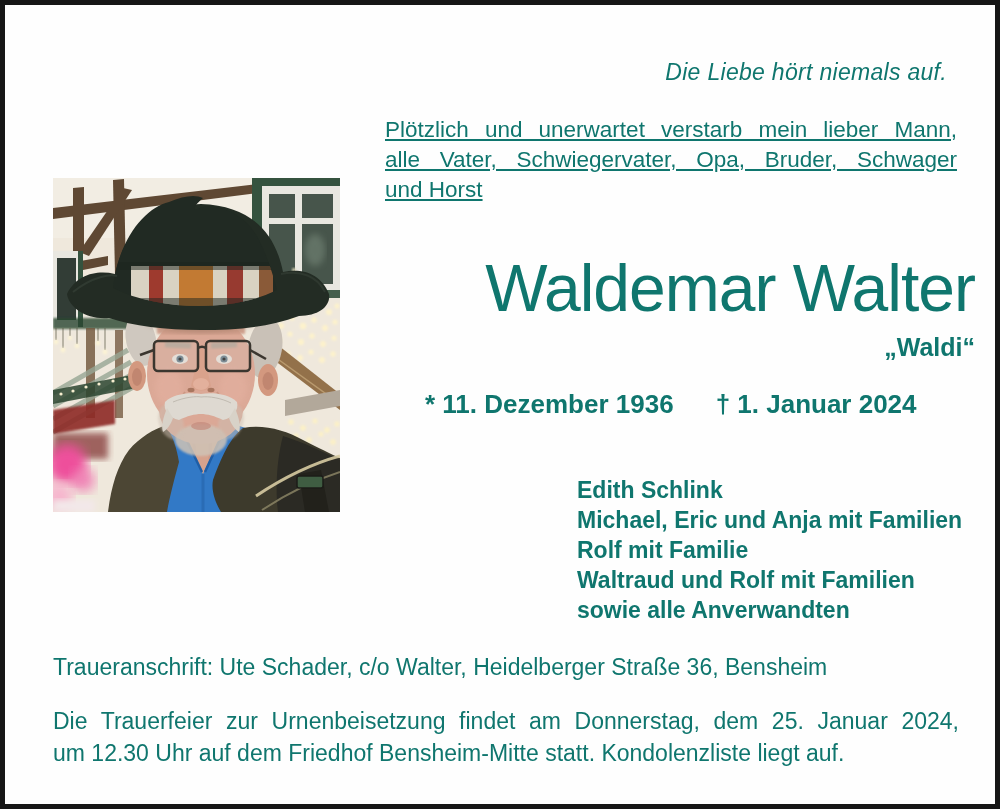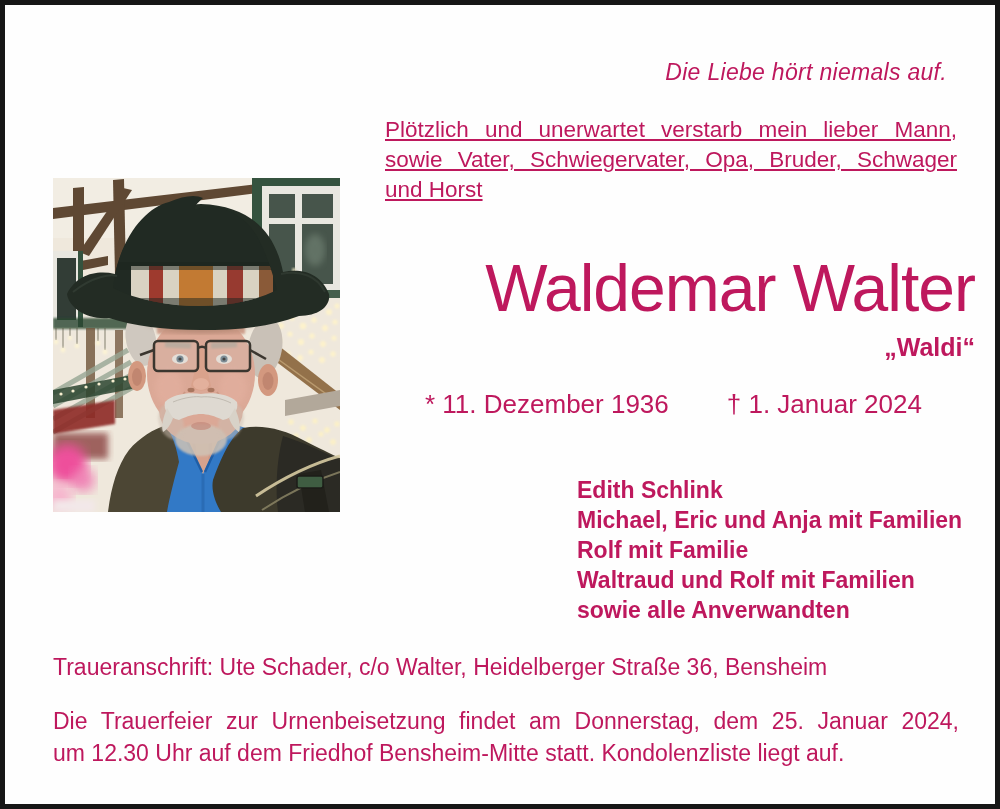--- a/index.html
+++ b/index.html
@@ -1,47 +1,47 @@
 <!DOCTYPE html>
 <html><head>
 <meta charset="utf-8">
 <style>
   html,body { margin:0; padding:0; background:#ffffff; }
   .ad {
     position:relative; width:1000px; height:809px; box-sizing:border-box;
     border:5px solid #161616; background:#fefefe; overflow:hidden;
-    font-family:"Liberation Sans", sans-serif; color:#be185d;
+    font-family:"Liberation Sans", sans-serif; color:#0f766e;
   }
   .ad > div { position:absolute; }
   .quote { right:48px; top:54px; font-size:23px; font-style:italic; letter-spacing:0.3px; }
   .intro { left:380px; top:110px; width:572px; font-size:22.5px; line-height:30px;text-decoration:underline; }
   .jline { text-align:justify; text-align-last:justify; }
   .jline.last { text-align-last:left; }
   .photo { left:48px; top:173px; width:287px; height:334px; }
   .photo svg { display:block; width:287px; height:334px; }
   .name { left:310px; top:252px; width:660px; text-align:right;
           font-size:66px; line-height:62px; letter-spacing:-1px; font-weight:400; }
   .nickname { left:310px; top:328px; width:660px; text-align:right;
           font-size:25px; font-weight:700; }
-  .dates { left:420px; top:384px; display:flex; gap:58px;
-          font-size:26px; font-weight:400; white-space:nowrap; }
+  .dates { left:420px; top:384px; display:flex; gap:42px;
+          font-size:26px; font-weight:700; white-space:nowrap; }
   .family { left:572px; top:470px; font-size:23px; font-weight:700; line-height:30px; }
   .address { left:48px; top:649px; font-size:23px; white-space:nowrap; }
   .funeral { left:48px; top:700px; width:906px; font-size:23px; line-height:32px; }
 </style>
 </head>
 <body>
 
 <div class="ad">
 
   <div class="quote">Die Liebe hört niemals auf.</div>
 
   <div class="intro">
     <div class="jline">Plötzlich und unerwartet verstarb mein lieber Mann,</div>
-    <div class="jline">sowie Vater, Schwiegervater, Opa, Bruder, Schwager</div>
+    <div class="jline">alle Vater, Schwiegervater, Opa, Bruder, Schwager</div>
     <div class="jline last">und Horst</div>
   </div>
 
   <div class="photo">
     <svg viewBox="0 0 287 334" xmlns="http://www.w3.org/2000/svg">
       <defs>
         <filter id="b1">
             <feGaussianBlur stdDeviation="1.3"></feGaussianBlur>
           </filter>
         <filter id="b3">

